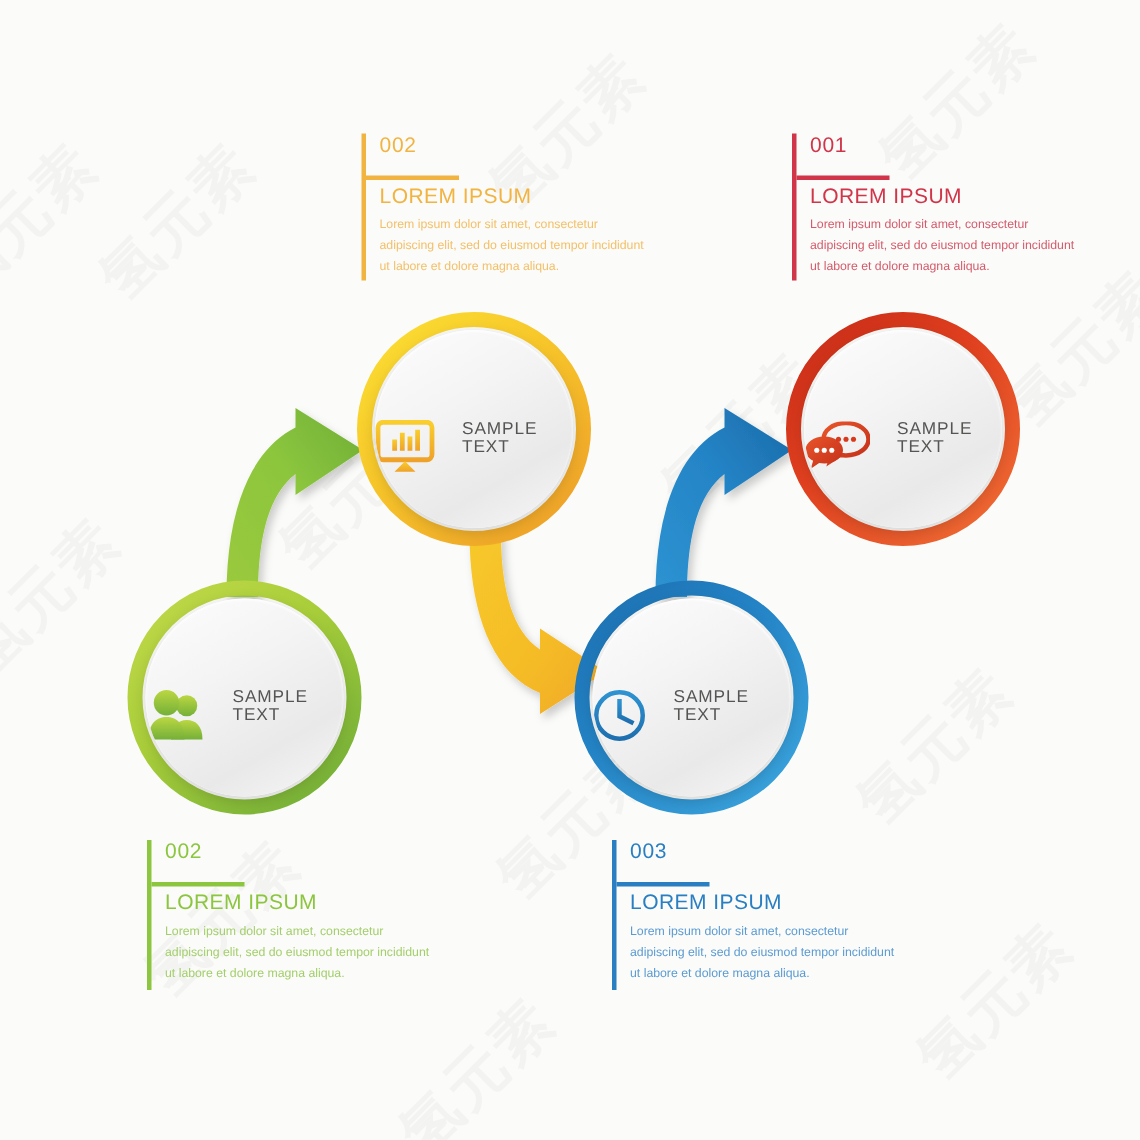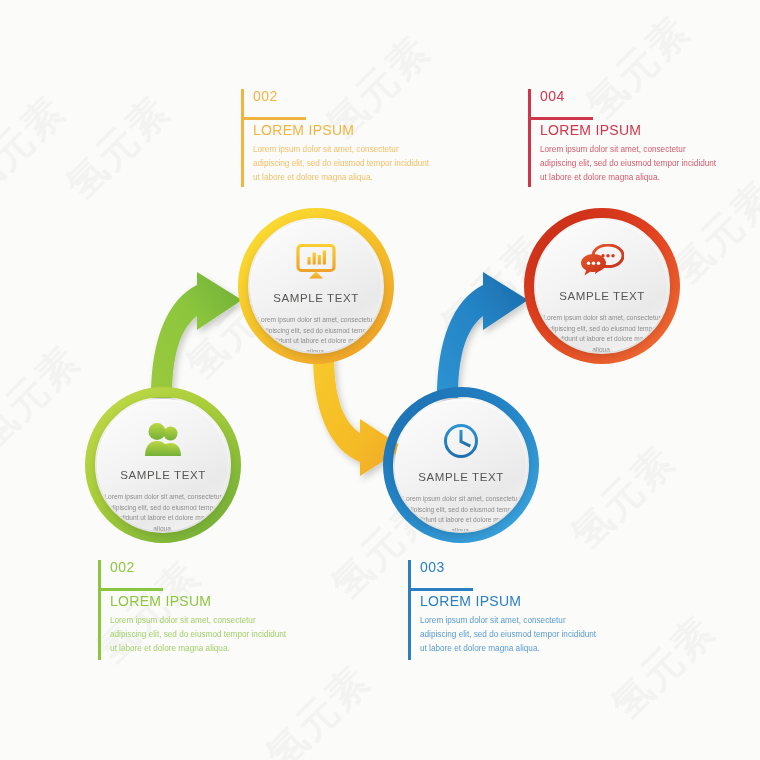--- a/index.html
+++ b/index.html
@@ -54,24 +54,25 @@
     position: absolute;
     inset: 0;
     border-radius: 50%;
   }
   .disc {
     position: absolute;
     border-radius: 50%;
     background: linear-gradient(150deg, #fdfdfd 0%, #f4f4f4 38%, #e9e9e9 72%, #f7f7f7 100%);
     box-shadow: 0 3px 10px rgba(0,0,0,0.17), inset 0 1px 2px rgba(255,255,255,0.9);
     display: flex;
-    flex-direction: column;
+    flex-direction: row;
     align-items: center;
     justify-content: flex-start;
     overflow: hidden;
+    gap: 18px;
   }
   .node-icon {
     margin-top: 24px;
     height: 46px;
     display: flex;
     align-items: center;
     justify-content: center;
   }
   .node-title {
     margin-top: 12px;
@@ -355,21 +356,21 @@
       <div class="label-num" style="color:#F2B441;">002</div>
       <div class="label-head" style="color:#F2B441;">LOREM IPSUM</div>
       <div class="label-body" style="color:#F3C068;">Lorem ipsum dolor sit amet, consectetur adipiscing elit, sed do eiusmod tempor incididunt ut labore et dolore magna aliqua.</div>
     </div>
   </div>
 
   <div class="label-block" style="left:528px; top:89px; height:98px;">
     <div class="label-bar" style="background:#D1354A;"></div>
     <div class="label-tick" style="top:28px; background:#D1354A;"></div>
     <div class="label-inner">
-      <div class="label-num" style="color:#D1354A;">004</div>
+      <div class="label-num" style="color:#D1354A;">001</div>
       <div class="label-head" style="color:#D1354A;">LOREM IPSUM</div>
       <div class="label-body" style="color:#D45B6B;">Lorem ipsum dolor sit amet, consectetur adipiscing elit, sed do eiusmod tempor incididunt ut labore et dolore magna aliqua.</div>
     </div>
   </div>
 
   <div class="label-block" style="left:98px; top:560px; height:100px;">
     <div class="label-bar" style="background:#8CC63E;"></div>
     <div class="label-tick" style="top:28px; background:#8CC63E;"></div>
     <div class="label-inner">
       <div class="label-num" style="color:#8CC63E;">002</div>

